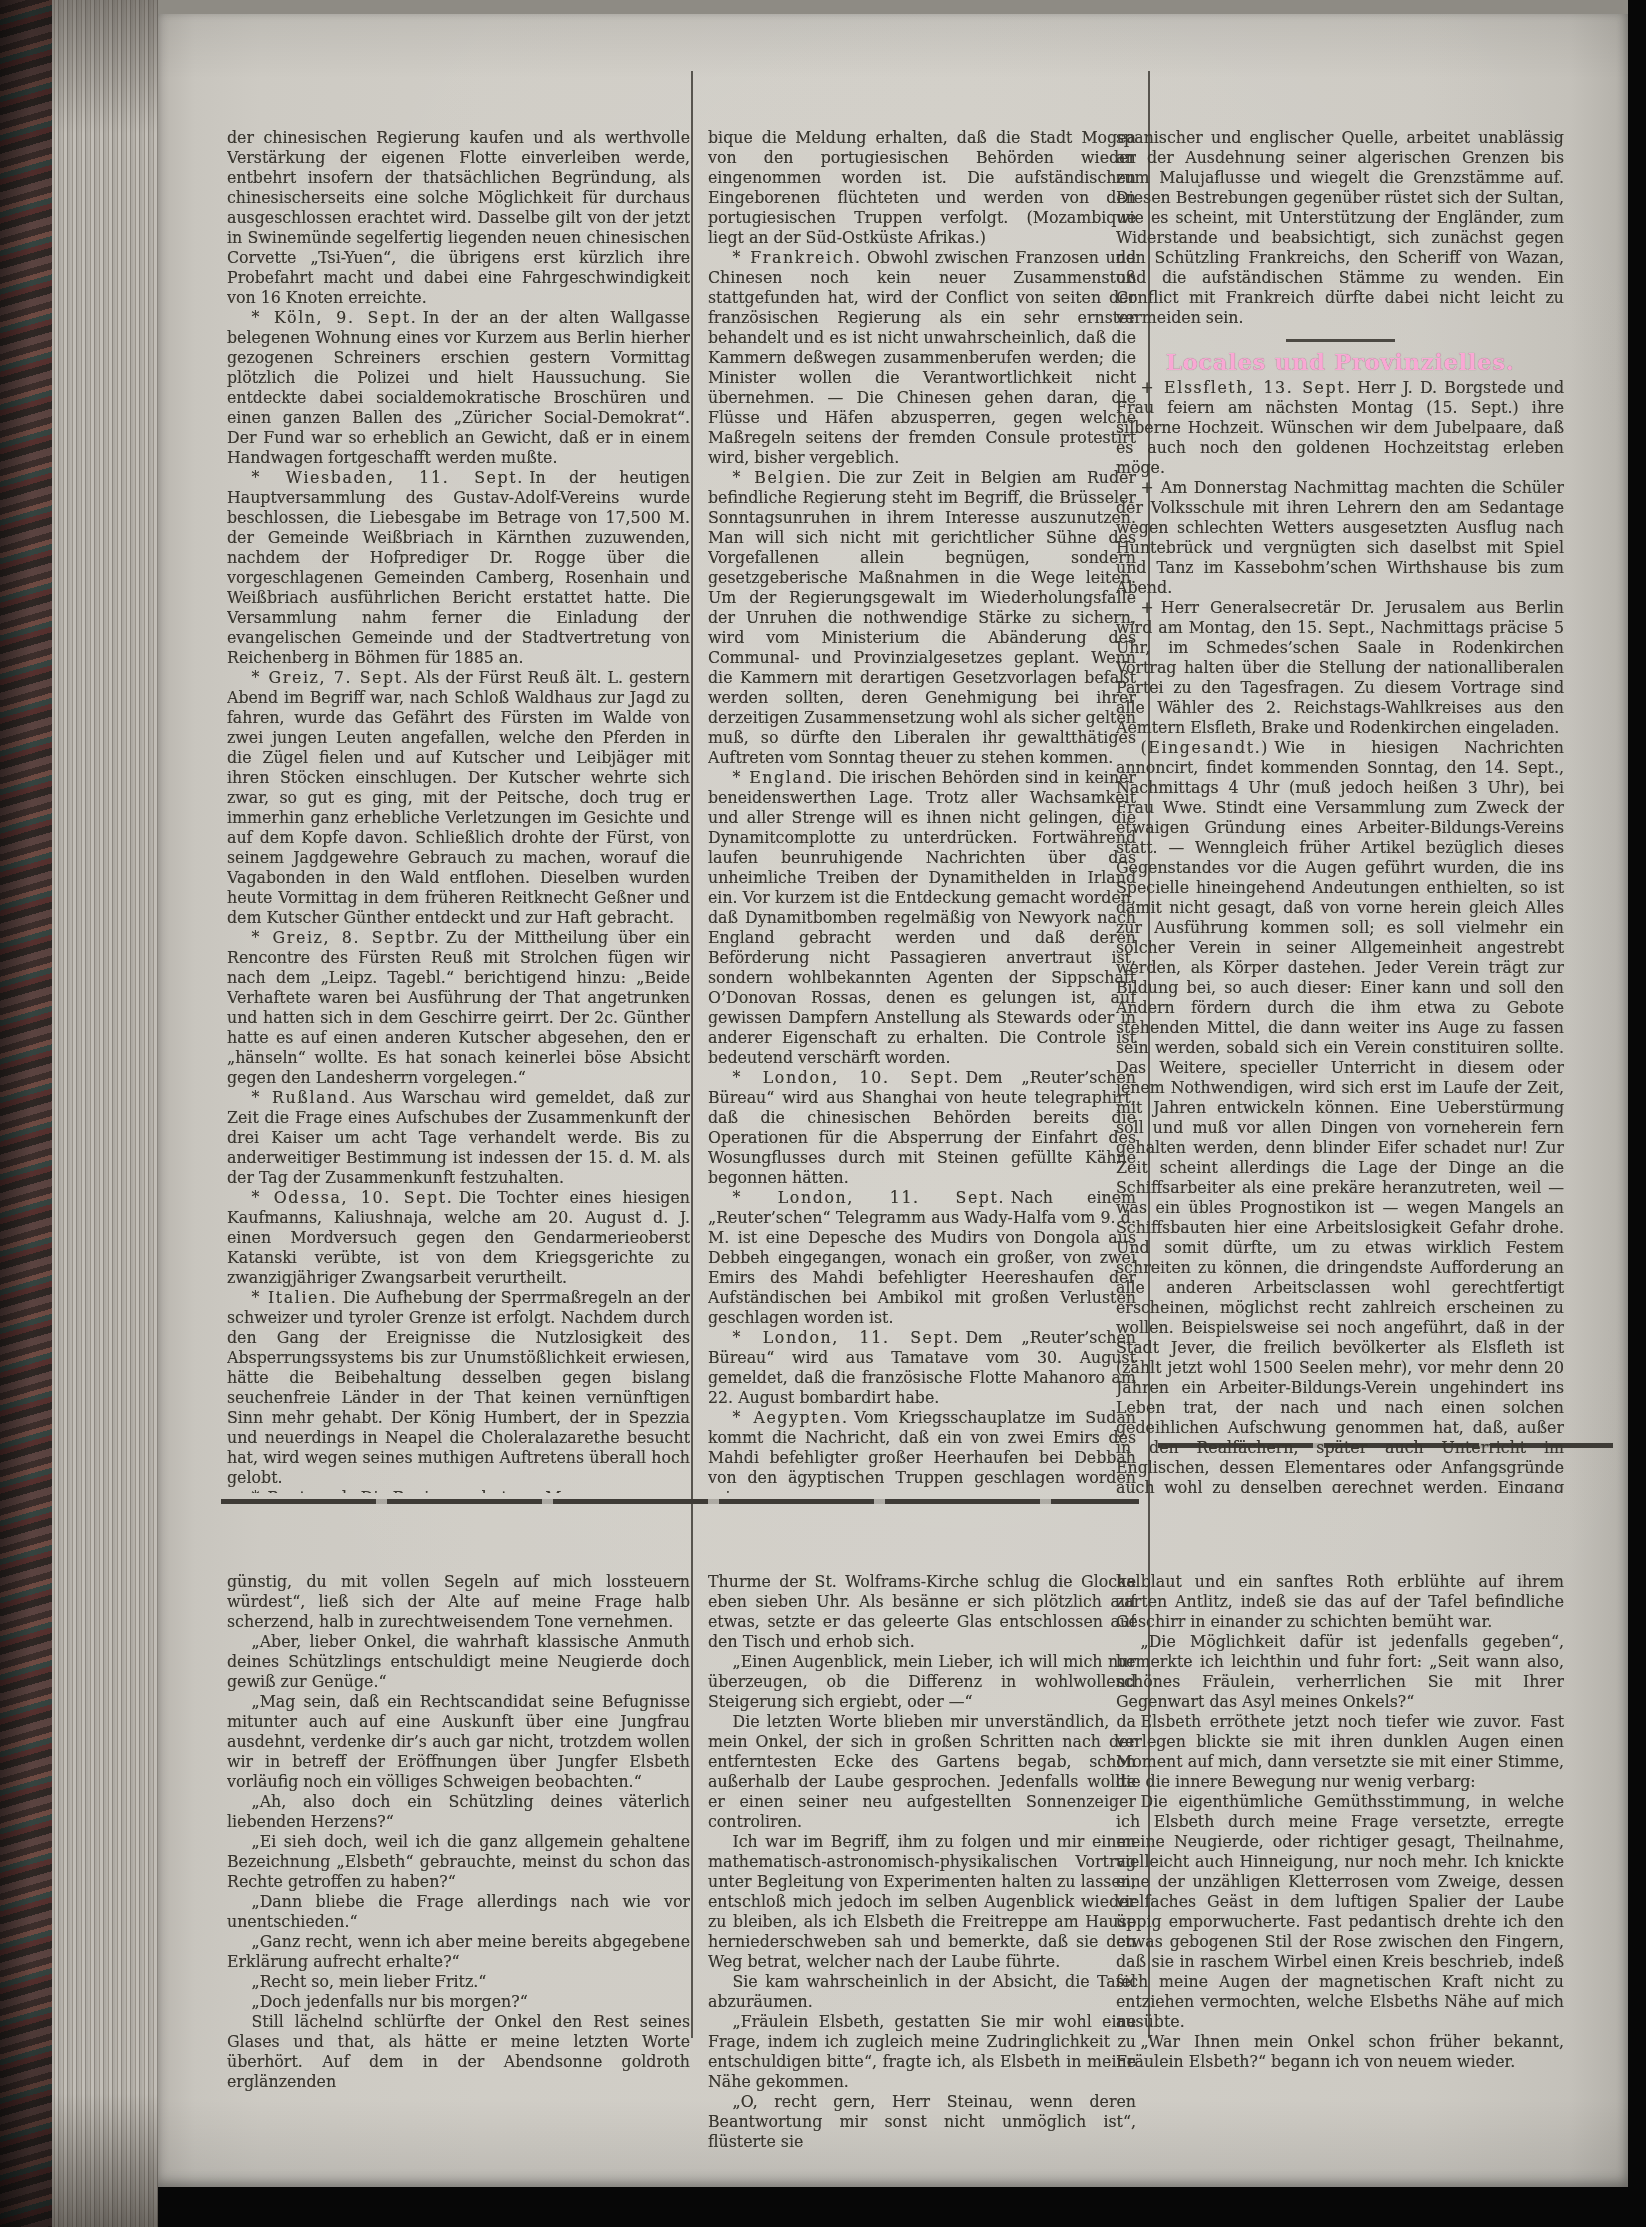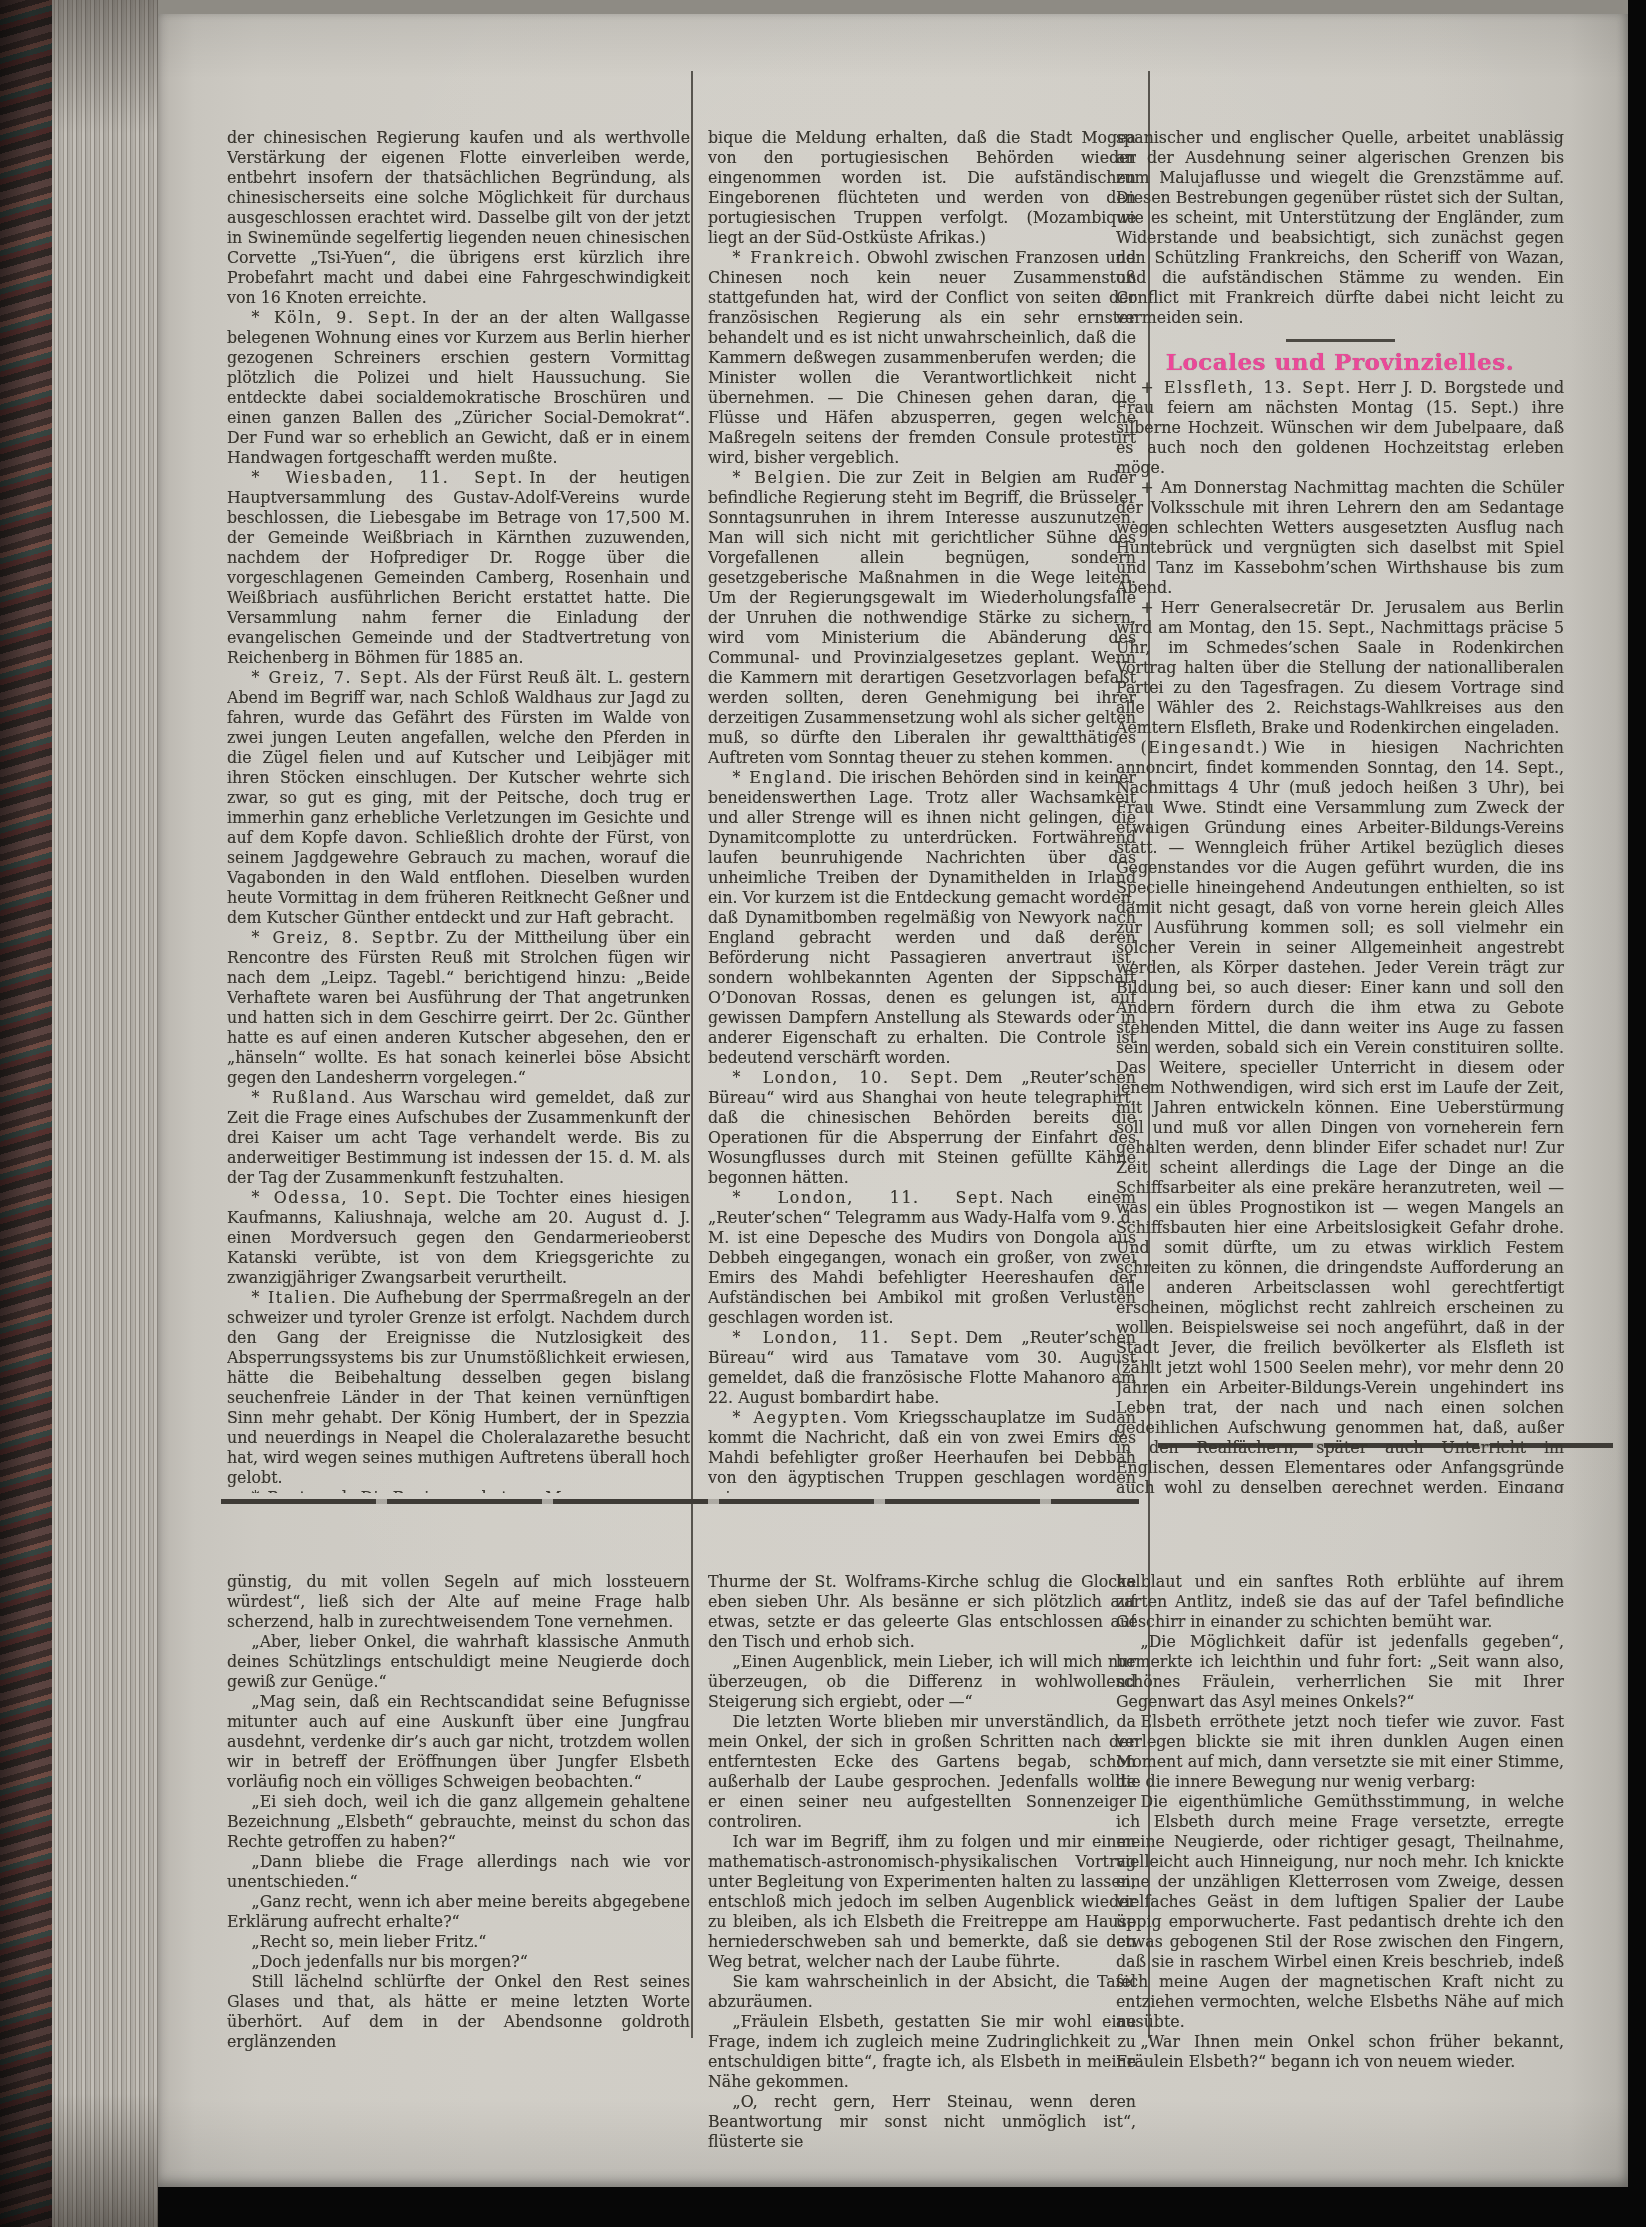--- a/index.html
+++ b/index.html
@@ -58,21 +58,21 @@
   .col.bot{top:1532px;height:631px;}
   .c1{left:227px;width:463px;}
   .c2{left:708px;width:428px;}
   .c3{left:1116px;width:448px;}
   p.para{margin:0;text-indent:24.5px;}
   p.para.cont{text-indent:0;margin-top:40px;}
   .phead{letter-spacing:1.6px;margin-right:.35em;}
   .rule-mini{width:109px;height:2.8px;background:#4c4943;margin:11.3px auto 5.6px auto;}
   h2.locales{
     margin:2.8px 0 3.8px 0;text-align:center;font-weight:bold;
-    font-size:23px;line-height:27px;letter-spacing:0.5px;color:#ec4899;
+    font-size:23px;line-height:27px;letter-spacing:0.5px;color:#f9a8d4;
     text-shadow:0 0 0.7px rgba(51,48,42,.6);
   }
 </style>
 </head>
 <body>
 
 <div class="top-gap"></div>
 <div class="spine"></div>
 <div class="page-stack"></div>
 <div class="paper"></div>
@@ -122,20 +122,21 @@
       <p class="para"><span class="phead">+</span><span>Herr Generalsecretär Dr. Jerusalem aus Berlin wird am Montag, den 15. Sept., Nachmittags präcise 5 Uhr, im Schmedes’schen Saale in Rodenkirchen Vortrag halten über die Stellung der nationalliberalen Partei zu den Tagesfragen. Zu diesem Vortrage sind alle Wähler des 2. Reichstags-Wahlkreises aus den Aemtern Elsfleth, Brake und Rodenkirchen eingeladen.</span></p>
       <p class="para"><span class="phead">(Eingesandt.)</span><span>Wie in hiesigen Nachrichten annoncirt, findet kommenden Sonntag, den 14. Sept., Nachmittags 4 Uhr (muß jedoch heißen 3 Uhr), bei Frau Wwe. Stindt eine Versammlung zum Zweck der etwaigen Gründung eines Arbeiter-Bildungs-Vereins statt. — Wenngleich früher Artikel bezüglich dieses Gegenstandes vor die Augen geführt wurden, die ins Specielle hineingehend Andeutungen enthielten, so ist damit nicht gesagt, daß von vorne herein gleich Alles zur Ausführung kommen soll; es soll vielmehr ein solcher Verein in seiner Allgemeinheit angestrebt werden, als Körper dastehen. Jeder Verein trägt zur Bildung bei, so auch dieser: Einer kann und soll den Andern fördern durch die ihm etwa zu Gebote stehenden Mittel, die dann weiter ins Auge zu fassen sein werden, sobald sich ein Verein constituiren sollte. Das Weitere, specieller Unterricht in diesem oder jenem Nothwendigen, wird sich erst im Laufe der Zeit, mit Jahren entwickeln können. Eine Ueberstürmung soll und muß vor allen Dingen von vorneherein fern gehalten werden, denn blinder Eifer schadet nur! Zur Zeit scheint allerdings die Lage der Dinge an die Schiffsarbeiter als eine prekäre heranzutreten, weil — was ein übles Prognostikon ist — wegen Mangels an Schiffsbauten hier eine Arbeitslosigkeit Gefahr drohe. Und somit dürfte, um zu etwas wirklich Festem schreiten zu können, die dringendste Aufforderung an alle anderen Arbeitsclassen wohl gerechtfertigt erscheinen, möglichst recht zahlreich erscheinen zu wollen. Beispielsweise sei noch angeführt, daß in der Stadt Jever, die freilich bevölkerter als Elsfleth ist (zählt jetzt wohl 1500 Seelen mehr), vor mehr denn 20 Jahren ein Arbeiter-Bildungs-Verein ungehindert ins Leben trat, der nach und nach einen solchen gedeihlichen Aufschwung genommen hat, daß, außer in den Realfächern, später auch Unterricht im Englischen, dessen Elementares oder Anfangsgründe auch wohl zu denselben gerechnet werden, Eingang fand. Letzteres wurde vom Herrn Dr. phil. Köhler, Professor am Gymnasium daselbst, ertheilt. Der gen. Verein erprobte sich als solcher erst im Allgemeinen: man hielt dann und wann Zusammenkünfte, wo oder dann Besprechungen, Mittheilungen und Ergebnisse über</span></p>
     </div>
 </div>
 
 <div class="col bot c1">
 
 <p class="para cont"><span>günstig, du mit vollen Segeln auf mich lossteuern würdest“, ließ sich der Alte auf meine Frage halb scherzend, halb in zurechtweisendem Tone vernehmen.</span></p>
     <p class="para"><span>„Aber, lieber Onkel, die wahrhaft klassische Anmuth deines Schützlings entschuldigt meine Neugierde doch gewiß zur Genüge.“</span></p>
     <p class="para"><span>„Mag sein, daß ein Rechtscandidat seine Befugnisse mitunter auch auf eine Auskunft über eine Jungfrau ausdehnt, verdenke dir’s auch gar nicht, trotzdem wollen wir in betreff der Eröffnungen über Jungfer Elsbeth vorläufig noch ein völliges Schweigen beobachten.“</span></p>
+    <p class="para"><span>„Ah, also doch ein Schützling deines väterlich liebenden Herzens?“</span></p>
     <p class="para"><span>„Ei sieh doch, weil ich die ganz allgemein gehaltene Bezeichnung „Elsbeth“ gebrauchte, meinst du schon das Rechte getroffen zu haben?“</span></p>
     <p class="para"><span>„Dann bliebe die Frage allerdings nach wie vor unentschieden.“</span></p>
     <p class="para"><span>„Ganz recht, wenn ich aber meine bereits abgegebene Erklärung aufrecht erhalte?“</span></p>
     <p class="para"><span>„Recht so, mein lieber Fritz.“</span></p>
     <p class="para"><span>„Doch jedenfalls nur bis morgen?“</span></p>
     <p class="para"><span>Still lächelnd schlürfte der Onkel den Rest seines Glases und that, als hätte er meine letzten Worte überhört. Auf dem in der Abendsonne goldroth erglänzenden</span></p>
   </div>
 
 <div class="col bot c2">
 

